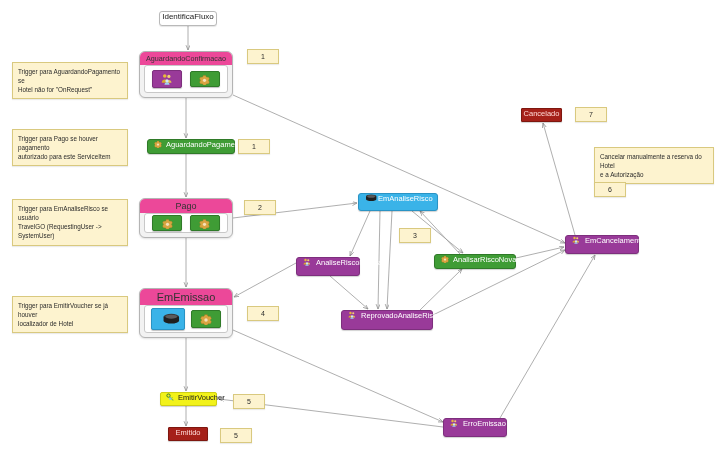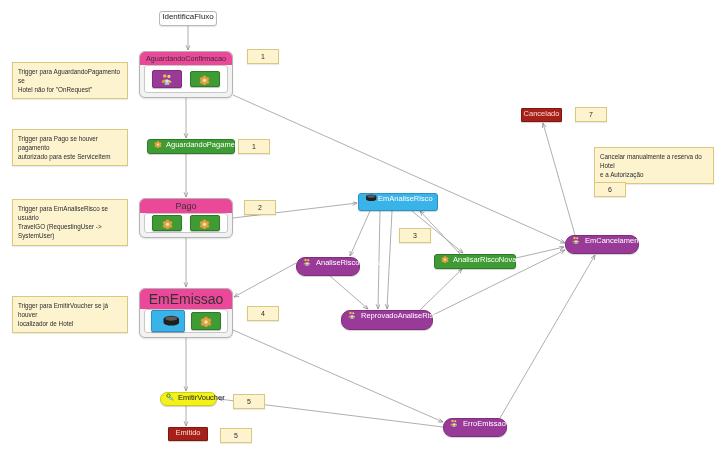--- a/index.html
+++ b/index.html
@@ -64,34 +64,34 @@
     padding: 0 6px;
     gap: 5px;
     justify-content: flex-start;
     box-shadow: 0 1px 1px rgba(0,0,0,0.18);
   }
 
   
   .node-purple {
     background: #993a99;
     border: 1px solid #7d2f7d;
-    border-radius: 9px;
+    border-radius: 3px;
     color: #ffffff;
     font-size: 7.5px;
     padding: 0 6px;
     gap: 5px;
     justify-content: flex-start;
     box-shadow: 0 1px 1px rgba(0,0,0,0.18);
   }
 
   
   .node-yellow {
     background: #f2f21a;
     border: 1px solid #cfcf12;
-    border-radius: 7px;
+    border-radius: 2px;
     color: #1a1a1a;
     font-size: 7.5px;
     padding: 0 5px;
     gap: 4px;
     justify-content: flex-start;
     box-shadow: 0 1px 1px rgba(0,0,0,0.18);
   }
 
   
   .node-darkred {
@@ -245,21 +245,21 @@
           </div>
           <div class="chip chip-green" style="width: 30px; height: 16px;">
             <span class="ico" style="width: 11px; height: 11px; line-height: 0;"><svg viewBox="0 0 16 16" width="11" height="11">
                 <path d="M6.2 2.2 h3.6 l.4 1.7 1.6.9 1.7-.6 1.8 3.1-1.3 1.2v1.8l1.3 1.2-1.8 3.1-1.7-.6-1.6.9-.4 1.7H6.2l-.4-1.7-1.6-.9-1.7.6L.7 11.5 2 10.3V8.5L.7 7.3l1.8-3.1 1.7.6 1.6-.9z" fill="#d9a441" stroke="#a87a24" stroke-width=".5"></path>
                 <circle cx="8" cy="9.2" r="2.3" fill="#f6e2b8"></circle>
               </svg></span>
           </div>
         </div>
       </div>
       <div class="group" style="left: 139px; top: 288px; width: 94px; height: 50px;">
-        <div class="group-title" style="font-size: 14px;">EmEmissao</div>
+        <div class="group-title" style="font-size: 11px;">EmEmissao</div>
         <div class="group-body">
           <div class="chip chip-blue" style="width: 34px; height: 22px;">
             <span class="ico" style="width: 12px; height: 12px; line-height: 0;"><svg viewBox="0 0 20 13" width="18.6" height="12">
                 <ellipse cx="10" cy="4" rx="8.4" ry="3.1" fill="#3b3b3b"></ellipse>
                 <path d="M1.6 4 v4.4 c0 1.7 3.8 3.1 8.4 3.1 s8.4-1.4 8.4-3.1 V4z" fill="#1f1f1f"></path>
                 <ellipse cx="10" cy="4" rx="6.4" ry="2.1" fill="#5b5b5b"></ellipse>
               </svg></span>
           </div>
           <div class="chip chip-green" style="width: 30px; height: 18px;">
             <span class="ico" style="width: 12px; height: 12px; line-height: 0;"><svg viewBox="0 0 16 16" width="12" height="12">

